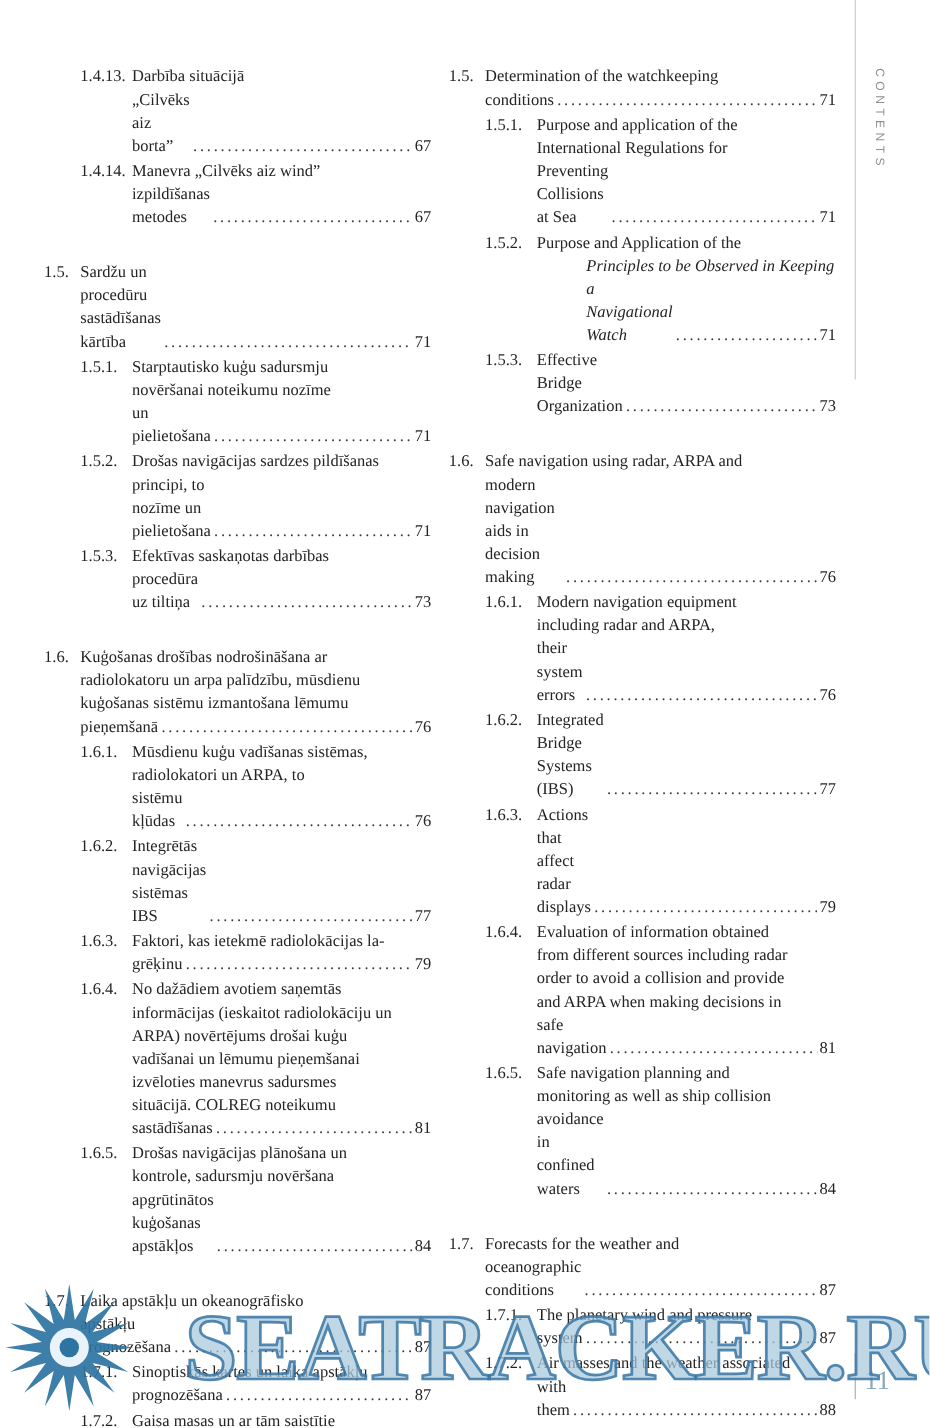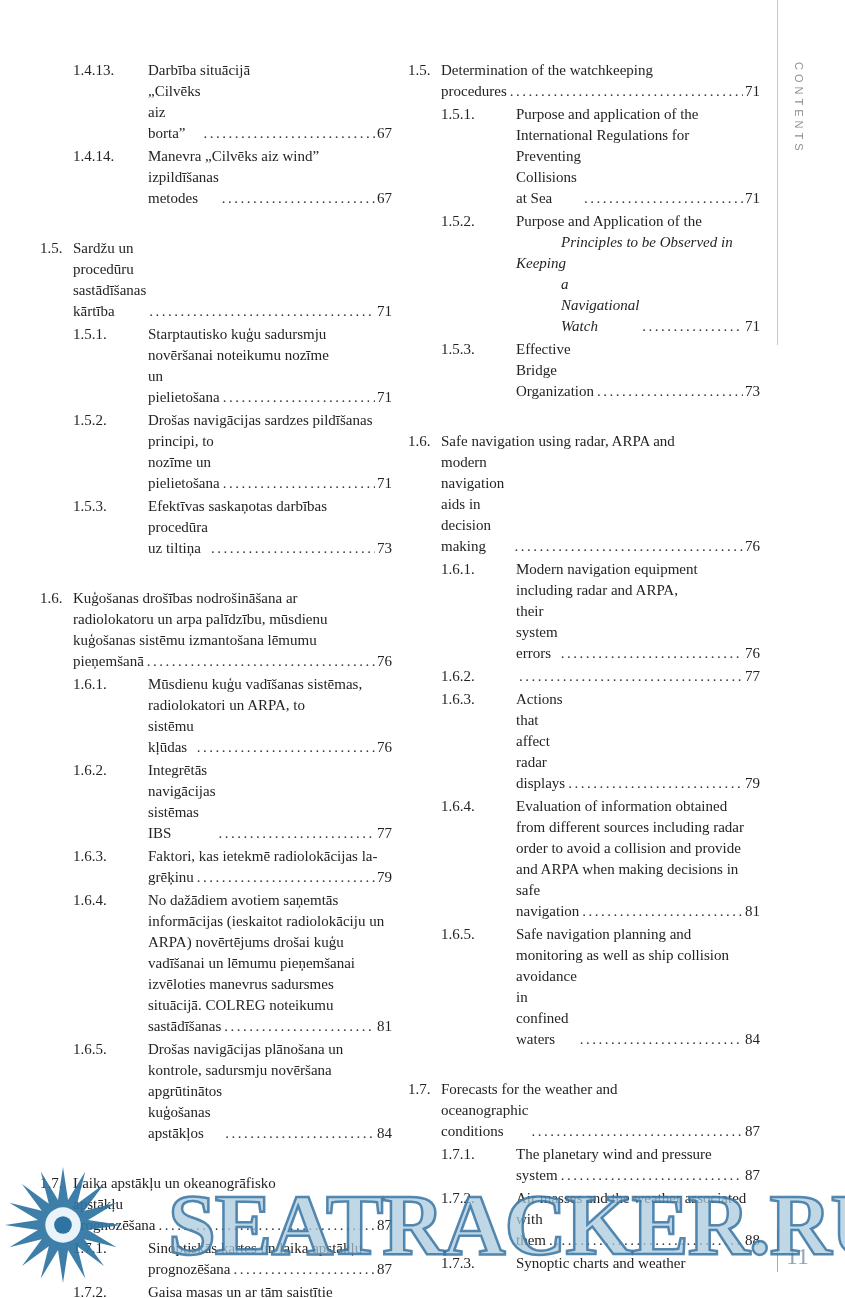--- a/index.html
+++ b/index.html
@@ -17,21 +17,21 @@
     display: flex;
     gap: 16px;
     padding: 60px 85px 0 40px;
     font-size: 15px;
     line-height: 21px;
   }
   .col { flex: 1 1 0; min-width: 0; }
 
   .group { margin-bottom: 29px; }
   .entry { display: flex; margin-bottom: 2px; }
-  .entry.lvl2 { padding-left: 33px; gap: 28px; }
+  .entry.lvl2 { padding-left: 33px; }
   .num { flex: 0 0 auto; min-width: 33px; padding-right: 3px; }
   .entry.lvl2 .num { min-width: 47px; }
   .body { flex: 1 1 auto; min-width: 0; }
   .line { display: block; }
   .line.last { display: flex; align-items: flex-end; }
   .txt.it { font-style: italic; margin-left: 45px; }
   .leader {
     flex: 1 1 auto; overflow: hidden; white-space: nowrap;
     min-width: 6px; margin: 0 2px 0 3px; color: #3a3a3a;
   }
@@ -259,21 +259,21 @@
           </div>
         </div>
       </div>
     <div class="col">
         <div class="group">
           <div class="entry lvl1">
             <span class="num">1.5.</span>
             <span class="body">
               <span class="line"><span class="txt">Determination of the watchkeeping</span></span>
               <span class="line last">
-                <span class="txt">procedures</span>
+                <span class="txt">conditions</span>
                 <span class="leader"></span>
                 <span class="pg">71</span>
               </span>
             </span>
           </div>
           <div class="entry lvl2">
             <span class="num">1.5.1.</span>
             <span class="body">
               <span class="line"><span class="txt">Purpose and application of the</span></span>
               <span class="line"><span class="txt">International Regulations for</span></span>
@@ -328,20 +328,21 @@
                 <span class="txt">their system errors</span>
                 <span class="leader"></span>
                 <span class="pg">76</span>
               </span>
             </span>
           </div>
           <div class="entry lvl2">
             <span class="num">1.6.2.</span>
             <span class="body">
               <span class="line last">
+                <span class="txt">Integrated Bridge Systems (IBS)</span>
                 <span class="leader"></span>
                 <span class="pg">77</span>
               </span>
             </span>
           </div>
           <div class="entry lvl2">
             <span class="num">1.6.3.</span>
             <span class="body">
               <span class="line last">
                 <span class="txt">Actions that affect radar displays</span>

